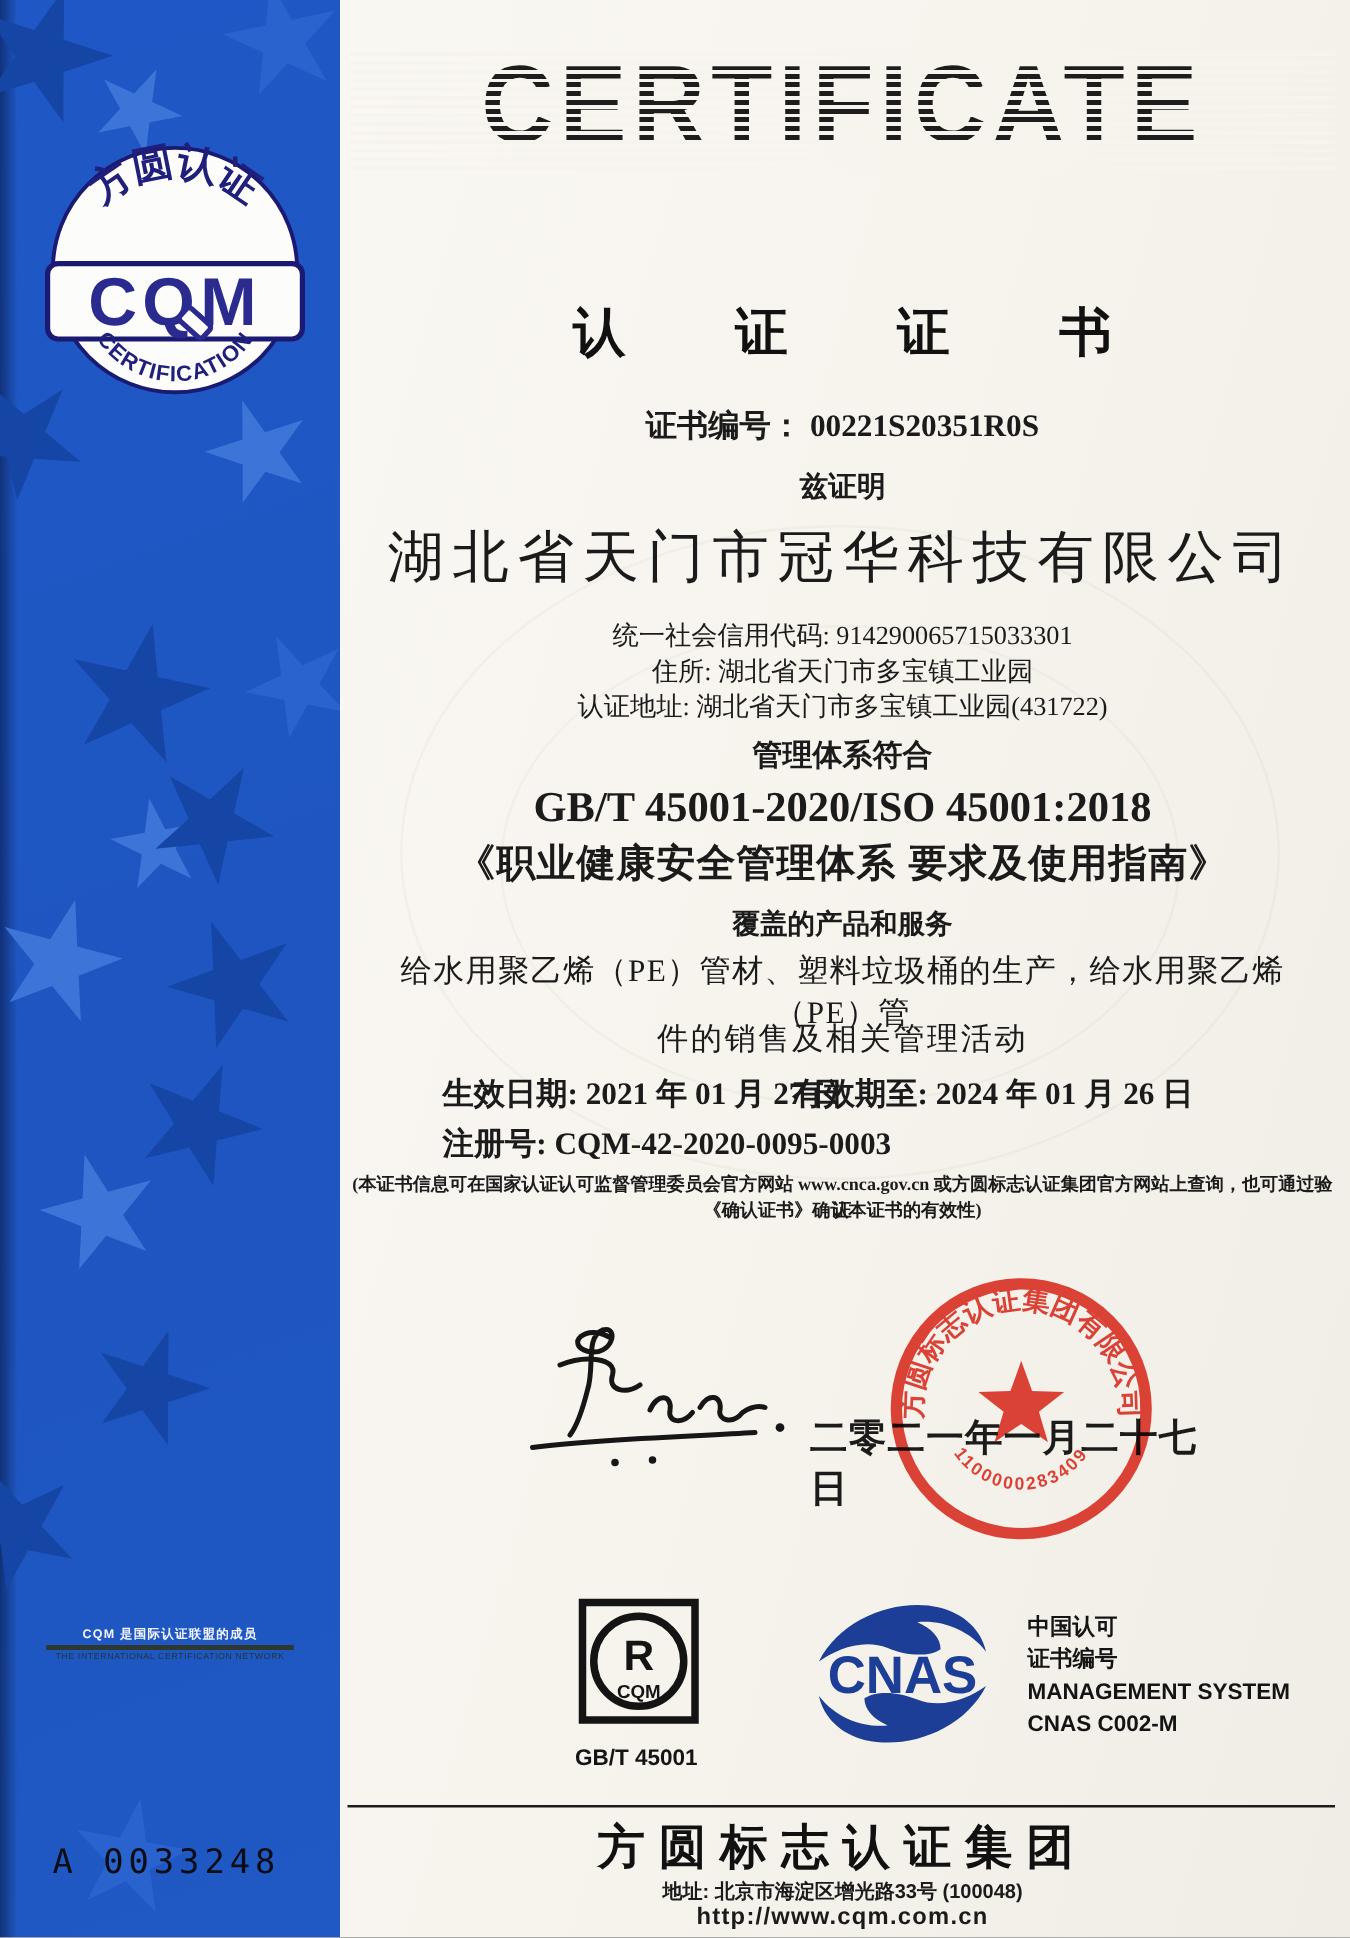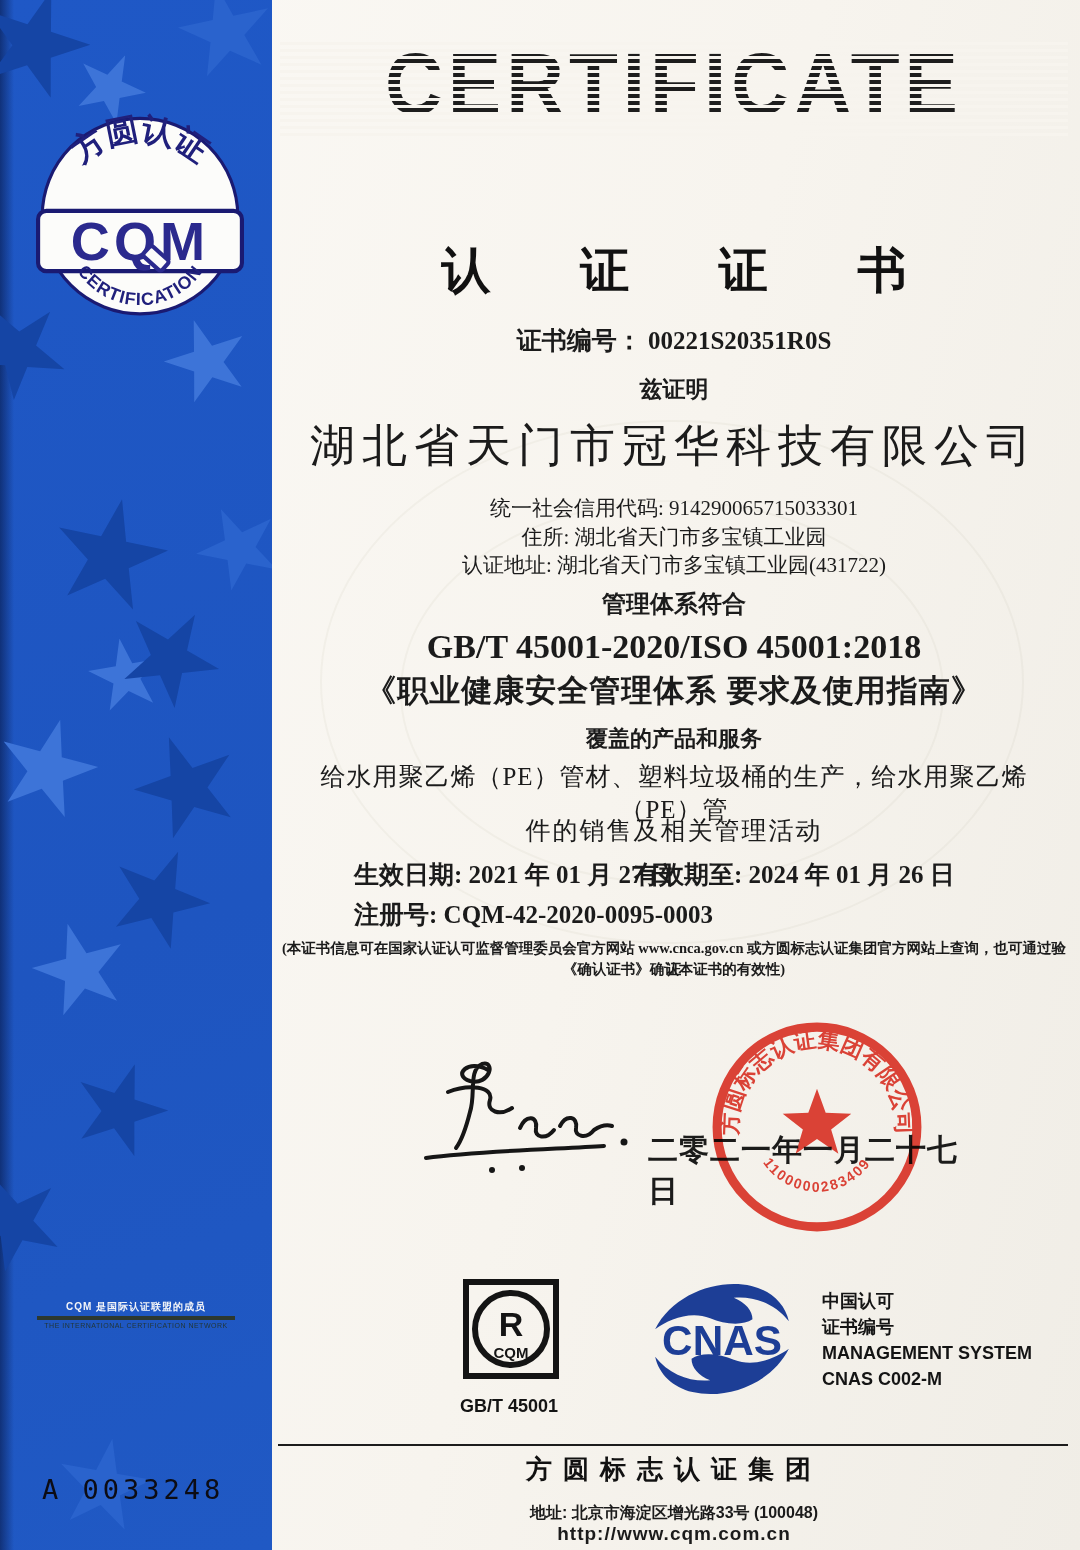--- a/index.html
+++ b/index.html
@@ -45,21 +45,21 @@
   #cert-head{
     top:38px;font-family:"Liberation Sans",sans-serif;font-weight:700;font-size:80px;
     letter-spacing:5px;color:#1d1d1d;transform:scaleY(1.1);
   }
   #cert-head-stripes{
     position:absolute;left:280px;top:38px;width:788px;height:100px;
     background:repeating-linear-gradient(180deg,rgba(247,244,238,0) 0 4px,#f7f4ee 4px 7px);
     pointer-events:none;
   }
   #title-cn{top:166px;font-family:"Liberation Sans",sans-serif;font-weight:900;font-size:57px;letter-spacing:5px;color:#111;}
-  #subtitle-cn{top:238px;font-family:"Liberation Sans",sans-serif;font-weight:900;font-size:49px;letter-spacing:38px;text-indent:38px;color:#111;}
+  #subtitle-cn{top:238px;font-family:"Liberation Sans",sans-serif;font-weight:900;font-size:42px;letter-spacing:38px;text-indent:38px;color:#111;}
   #cert-no{top:324px;font-size:25px;font-weight:600;}
   #certify{top:374px;font-size:23px;font-weight:700;}
   #company{top:416px;font-size:45px;letter-spacing:7px;font-weight:500;}
   #credit{top:494px;font-size:21px;font-weight:500;}
   #residence{top:523px;font-size:21px;font-weight:500;}
   #audit-addr{top:551px;font-size:21px;font-weight:500;}
   #conform{top:588px;font-size:24px;font-weight:700;}
   #standard{top:628px;font-size:34px;font-weight:700;font-family:"Liberation Serif",serif;}
   #standard-title{top:670px;font-size:31px;font-weight:800;font-family:"Liberation Sans",sans-serif;letter-spacing:1px;}
   #scope-label{top:724px;font-size:22px;font-weight:700;}
@@ -78,21 +78,21 @@
     position:absolute;left:648px;top:1130px;width:330px;
     font-size:30px;font-weight:700;letter-spacing:1px;color:#1c1c1c;
     mix-blend-mode:multiply;z-index:5;
   }
   #rcqm{position:absolute;left:462px;top:1278px;width:98px;height:102px;}
   #gbt{position:absolute;left:460px;top:1396px;font-family:"Liberation Sans",sans-serif;font-weight:800;font-size:18px;color:#141414;}
   #cnas{position:absolute;left:648px;top:1280px;width:148px;height:118px;}
   #cnas-text{position:absolute;left:802px;top:1288px;font-family:"Liberation Sans",sans-serif;font-weight:800;color:#141414;}
   #cnas-text div{font-size:18px;line-height:26px;margin-left:20px;}
   #footer-rule{position:absolute;left:278px;top:1444px;width:790px;height:2px;background:#1c1c1c;}
-  #footer-org{top:1452px;font-family:"DejaVu Serif",serif;font-weight:900;font-size:26px;letter-spacing:11px;color:#111;}
+  #footer-org{top:1452px;font-family:"DejaVu Serif",serif;font-weight:900;font-size:38px;letter-spacing:11px;color:#111;}
   #footer-addr{top:1503px;font-size:16px;font-weight:700;font-family:"Liberation Sans",sans-serif;}
   #footer-web{top:1523px;font-size:19px;font-weight:800;font-family:"Liberation Sans",sans-serif;letter-spacing:1px;}
   .watermark{
     position:absolute;border-radius:50%;border:2px solid rgba(120,108,84,.05);pointer-events:none;
   }
 </style>
 </head>
 <body>
 
 <div id="page">

